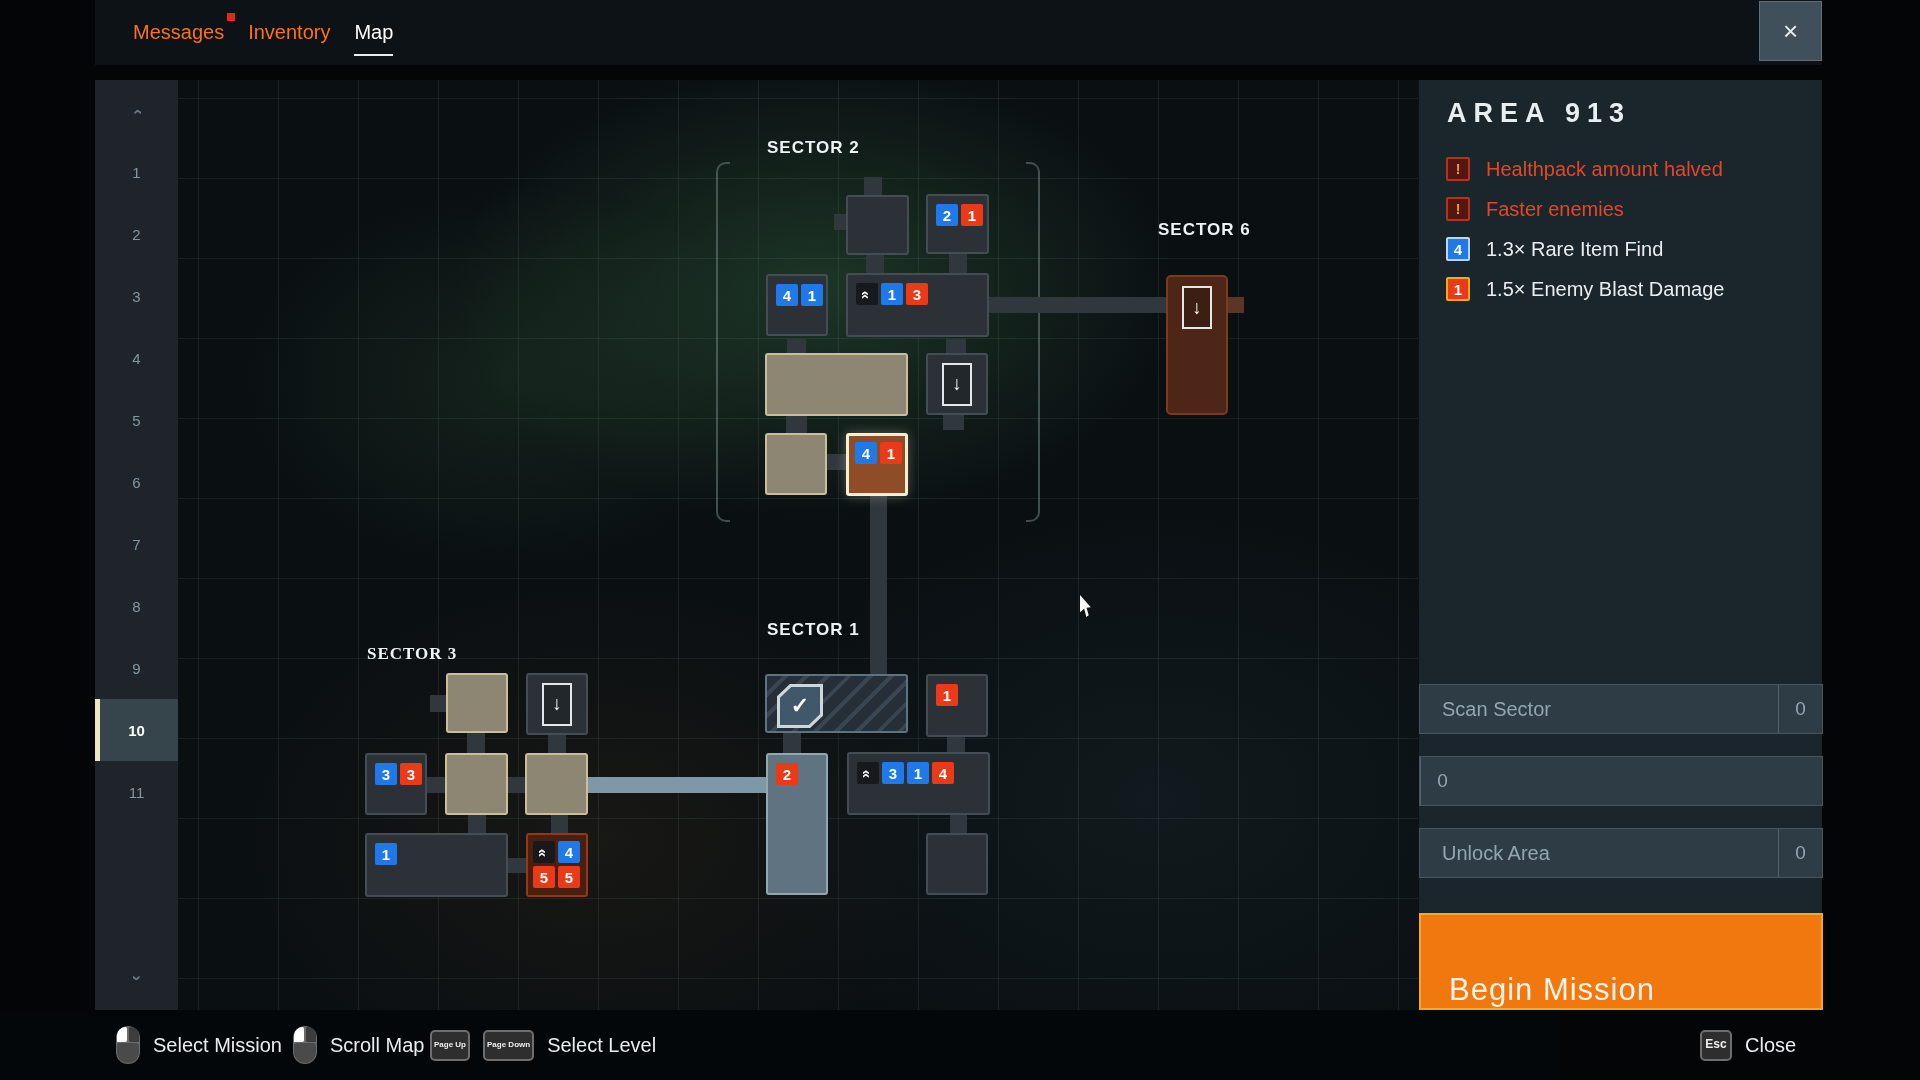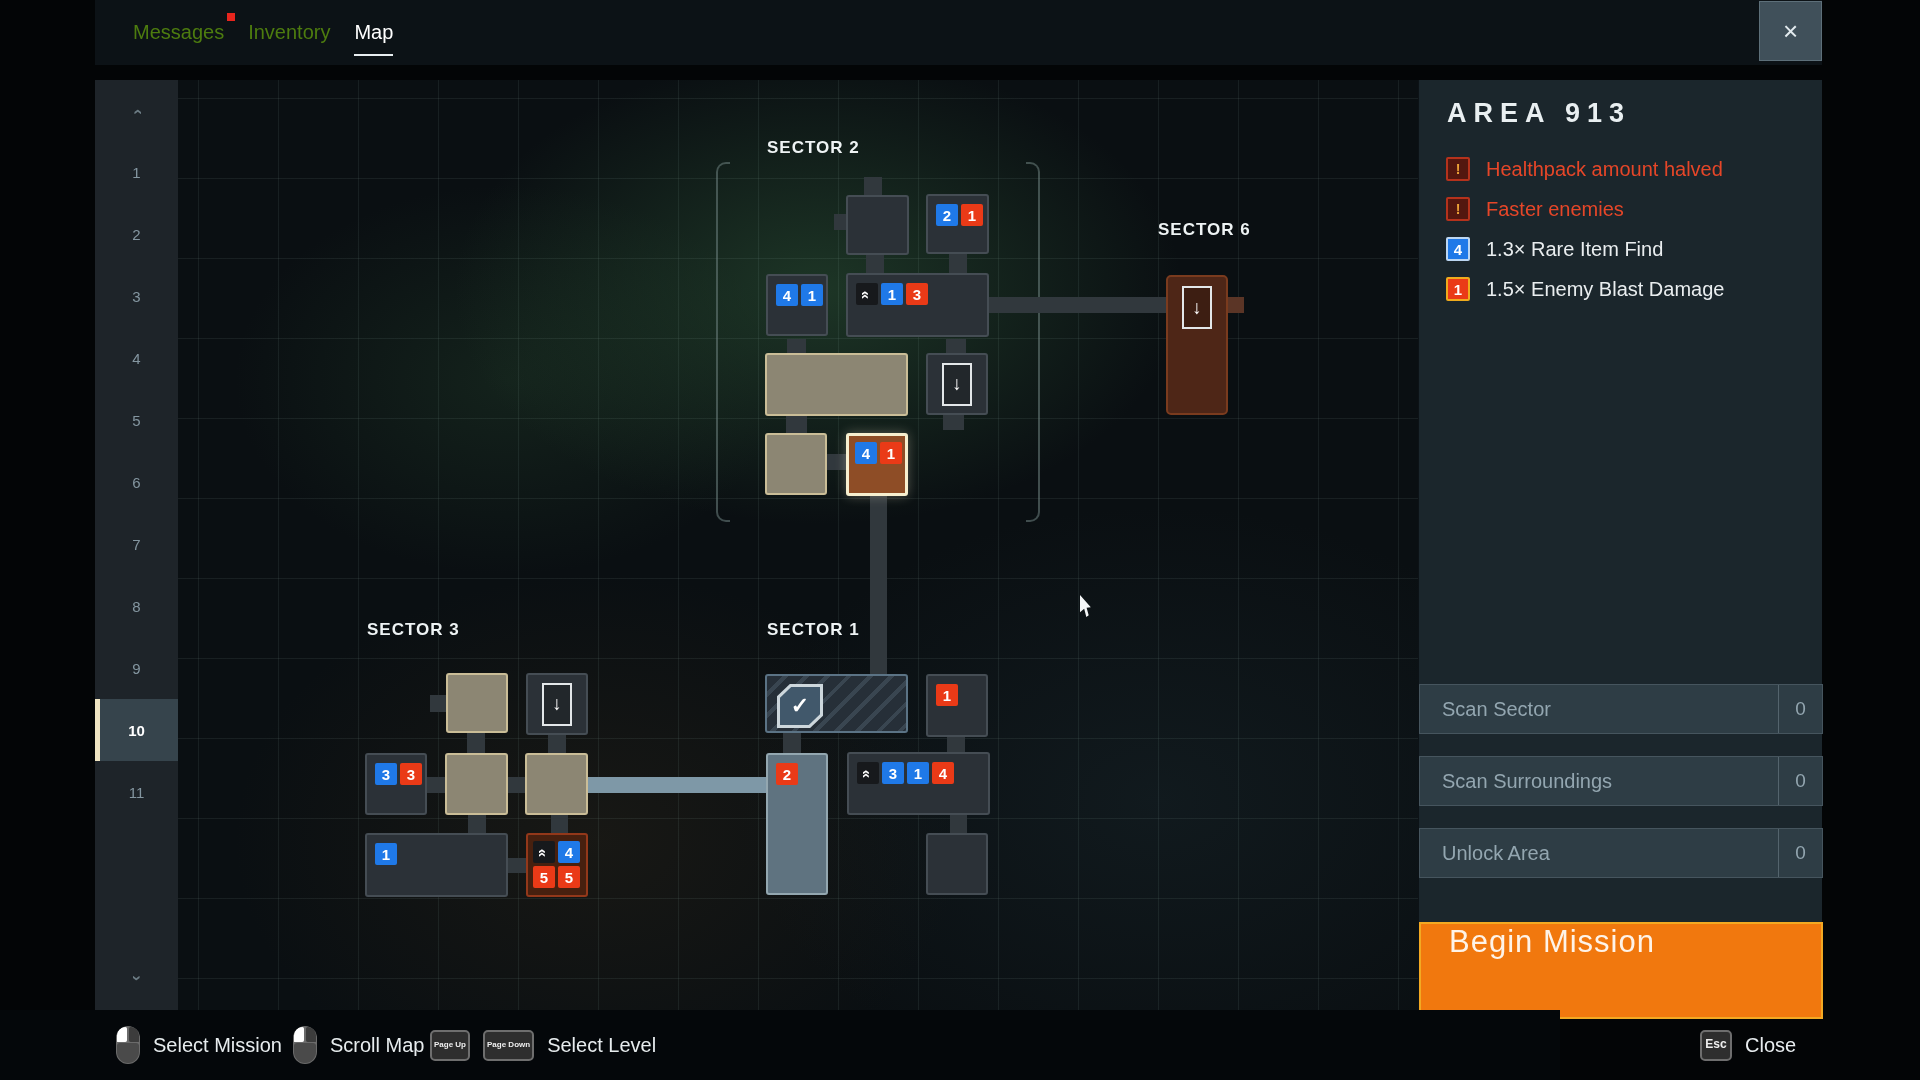--- a/index.html
+++ b/index.html
@@ -3,21 +3,21 @@
 <meta charset="utf-8">
 <style>
   * { margin:0; padding:0; box-sizing:border-box; }
   html,body { background:#000; }
   body { font-family:"Liberation Sans", sans-serif; }
   .screen { position:relative; width:1920px; height:1080px; background:#030506; overflow:hidden; }
 
   
   .topbar { position:absolute; left:95px; top:0; width:1727px; height:65px; background:#0c1216; }
   .tabs { position:absolute; left:38px; top:0; height:65px; display:flex; align-items:center; gap:24px; }
-  .tab { position:relative; font-size:20px; color:#4d7c0f; cursor:default; padding:4px 0; }
+  .tab { position:relative; font-size:20px; color:#f97316; cursor:default; padding:4px 0; }
   .tab.active { color:#ffffff; }
   .tab.active::after { content:""; position:absolute; left:0; right:0; bottom:-8px; height:2px; background:#e8eef0; }
   .notif-dot { position:absolute; top:-4px; right:-11px; width:8px; height:8px; background:#e8251d; }
   .close-btn { position:absolute; right:0; top:1px; width:63px; height:60px; background:#40505a; border:1px solid #5d6f79; color:#e3ebef; font-size:26px; display:flex; align-items:center; justify-content:center; }
 
   
   .sidebar { position:absolute; left:95px; top:80px; width:83px; height:930px; background:#1e2429; }
   .side-chev { position:absolute; left:0; width:83px; height:36px; display:flex; align-items:center; justify-content:center; color:#6c7c84; }
   .side-chev .glyph { display:inline-block; font-size:17px; font-weight:bold; }
   .side-chev.up { top:14px; } .side-chev.up .glyph { transform:rotate(-90deg); }
@@ -92,22 +92,22 @@
   .mod-badge.red  { background:#ea3a17; border:2px solid #efab1d; color:#fff; }
   .mod-text { font-size:20px; color:#e9edef; }
   .mod-text.warn { color:#e64628; }
 
   .action-btn { position:absolute; left:0; width:404px; height:50px; background:#2e3d45;
     border:1px solid #46555e; display:flex; align-items:stretch; }
   .action-label { flex:1; display:flex; align-items:center; padding-left:22px; color:#93a6b0; font-size:20px; }
   .action-value { width:44px; display:flex; align-items:center; justify-content:center; color:#93a6b0; font-size:19px; border-left:1px solid #54646d; }
 
   .begin-btn { position:absolute; left:0; top:833px; width:404px; height:97px; background:#f1780e;
-    border:2px solid #f3a922; display:flex; align-items:flex-start; padding-left:28px;
-    color:#fef3e8; font-size:31px; letter-spacing:1px;margin-top:9px; }
+    border:2px solid #f3a922; display:flex; align-items:flex-end; padding-left:28px;
+    color:#fef3e8; font-size:31px; letter-spacing:1px; }
 
   
   .footer { position:absolute; left:0; top:1010px; width:1560px; height:70px; background:#04070a; }
   .hint { position:absolute; top:0; height:70px; display:flex; align-items:center; gap:13px; }
   .hint-label { color:#e7ecee; font-size:20px; }
   .mouse { position:relative; width:24px; height:38px; border-radius:12px; background:#6b6b6b; overflow:hidden; }
   .mouse .lb { position:absolute; left:1px; top:1px; width:10px; height:15px; background:#ffffff; border-radius:10px 2px 2px 1px; }
   .mouse .rb { position:absolute; right:1px; top:1px; width:10px; height:15px; background:#3c3c3c; border-radius:2px 10px 1px 2px; }
   .mouse .base { position:absolute; left:1px; bottom:1px; width:22px; height:20px; background:#4a4a4a; border-radius:3px 3px 11px 11px; }
   .key { min-width:23px; height:31px; padding:1px 2px; background:#2e2e2e; border:2px solid #6e6e6e; border-radius:5px;
@@ -211,21 +211,21 @@
         <span class="badge red">1</span>
       </div>
     </div>
 
     <div class="sector-label" style="left:980px; top:140px;">SECTOR 6</div>
     <div class="pipe brown" style="left:1050px; top:217px; width:16px; height:16px;"></div>
     <div class="room rust-dark" style="left:988px; top:195px; width:62px; height:140px; display:flex; justify-content:center; align-items:flex-start; padding-top:9px;">
       <div class="door">↓</div>
     </div>
 
-    <div class="sector-label" style="left:189px; top:540px;">SECTOR 3</div>
+    <div class="sector-label" style="left:189px; top:564px;font-family:Liberation Serif, serif;">SECTOR 3</div>
     <div class="pipe" style="left:252px; top:615px; width:16px; height:17px;"></div>
     <div class="pipe" style="left:289px; top:653px; width:18px; height:20px;"></div>
     <div class="pipe" style="left:370px; top:655px; width:18px; height:18px;"></div>
     <div class="pipe" style="left:249px; top:697px; width:18px; height:16px;"></div>
     <div class="pipe" style="left:330px; top:697px; width:17px; height:16px;"></div>
     <div class="pipe" style="left:290px; top:735px; width:18px; height:18px;"></div>
     <div class="pipe" style="left:373px; top:735px; width:17px; height:18px;"></div>
     <div class="pipe" style="left:330px; top:778px; width:18px; height:15px;"></div>
     <div class="pipe blue" style="left:410px; top:697px; width:178px; height:16px;"></div>
 
@@ -312,21 +312,20 @@
     <div class="mod-row" style="top:196px;">
       <span class="mod-badge red">1</span>
       <span class="mod-text">1.5× Enemy Blast Damage</span>
     </div>
 
     <div class="action-btn" style="top:604px;">
       <span class="action-label">Scan Sector</span>
       <span class="action-value">0</span>
     </div>
     <div class="action-btn" style="top:676px;">
-      <span class="action-label">Scan Surroundings</span>
       <span class="action-value">0</span>
     </div>
     <div class="action-btn" style="top:748px;">
       <span class="action-label">Unlock Area</span>
       <span class="action-value">0</span>
     </div>
 
     <div class="begin-btn">
       <span>Begin Mission</span>
     </div>

